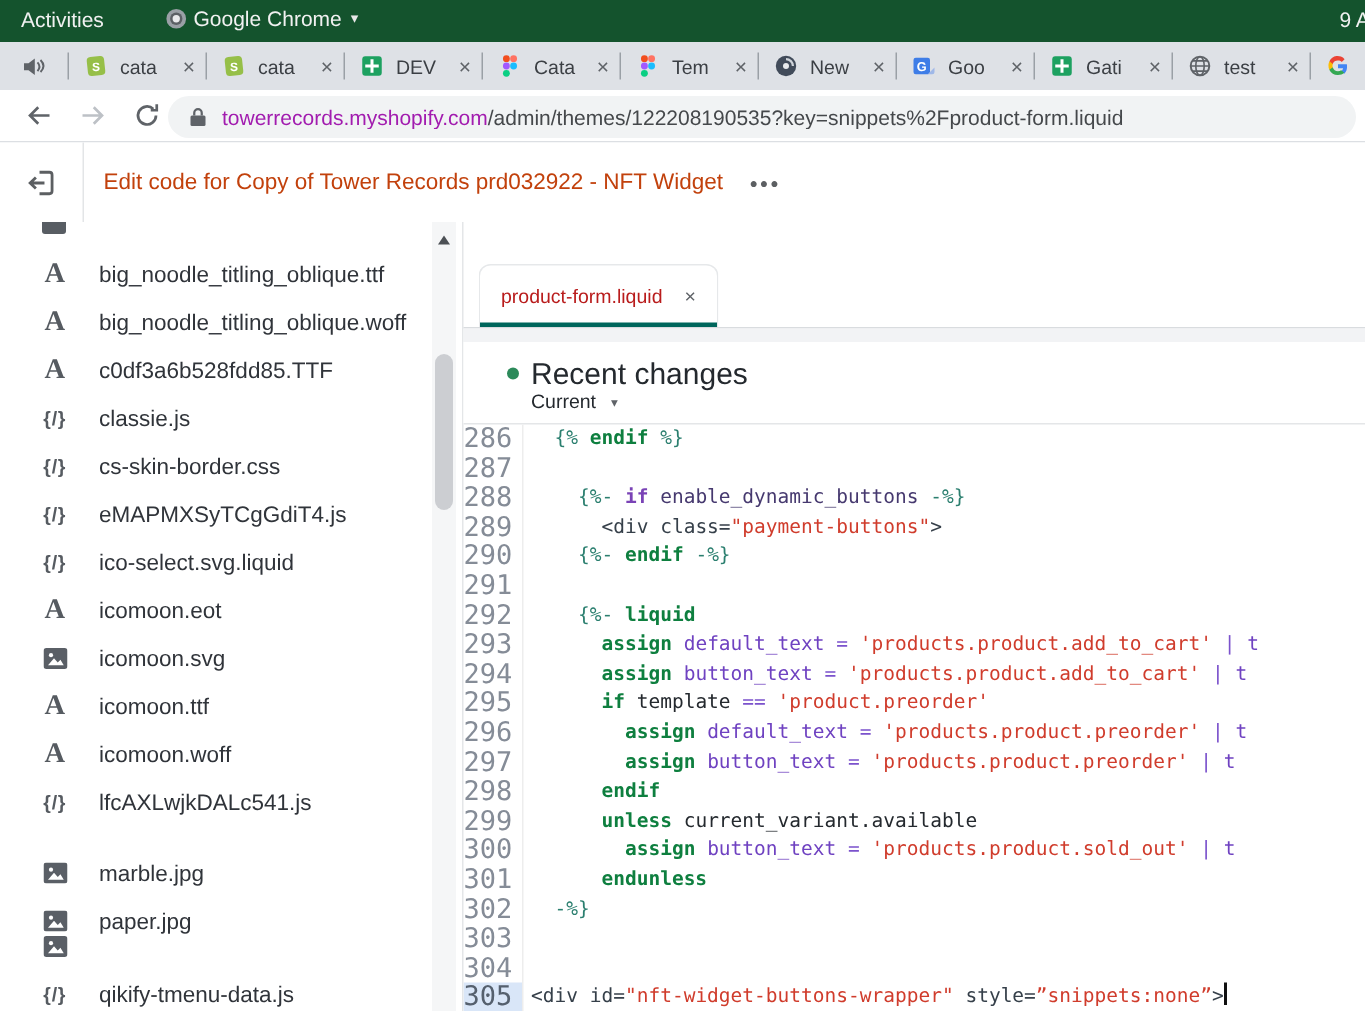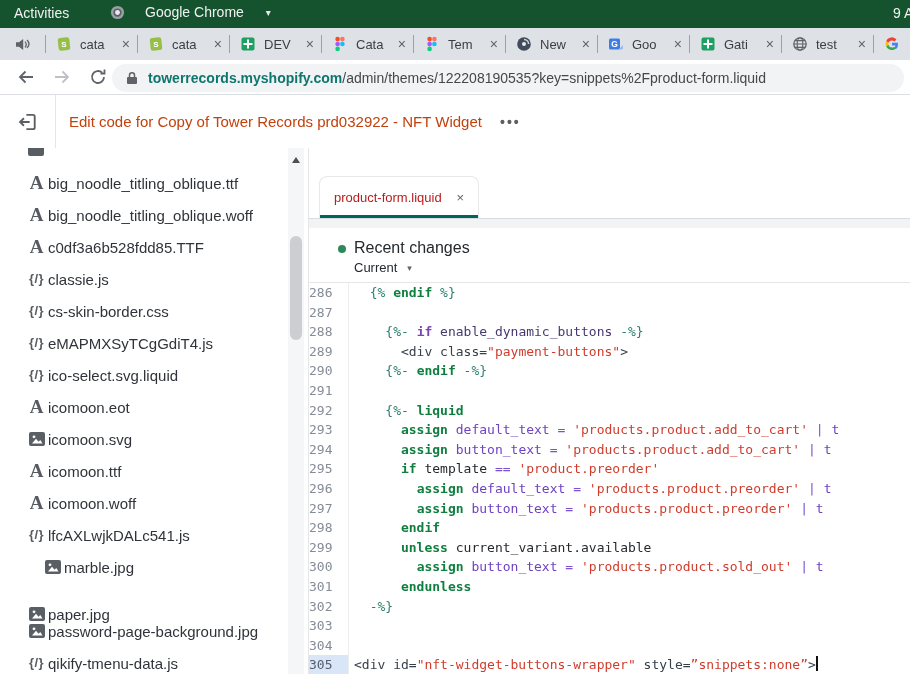--- a/index.html
+++ b/index.html
@@ -3,21 +3,21 @@
 <meta charset="utf-8">
 <style>
   html,body{margin:0;padding:0}
   body{width:910px;height:674px;overflow:hidden;position:relative;background:#fff;
        font-family:"Liberation Sans",sans-serif;-webkit-font-smoothing:antialiased}
 
   
   .topbar{position:absolute;left:0;top:0;width:910px;height:28px;background:#14532d;
           color:#f1f1f1;font-size:14px}
   .tb-activities{position:absolute;left:14px;top:5px}
-  .tb-appmenu{position:absolute;left:110px;top:4px;display:flex;align-items:center;gap:20px}
+  .tb-appmenu{position:absolute;left:110px;top:4px;display:flex;align-items:center;gap:4px}
   .tb-caret{font-size:10px;margin-left:2px;color:#e8e8e8}
   .tb-clock{position:absolute;left:893px;top:5px;white-space:nowrap}
 
   
   .tabstrip{position:absolute;left:0;top:28px;width:910px;height:32px;background:#dee1e6;
             display:flex;align-items:stretch}
   .speaker-slot{width:45px;flex:none;display:flex;align-items:center;justify-content:center}
   .btab{width:92px;flex:none;box-sizing:border-box;display:flex;align-items:center;
         padding:0 7px 0 10px;border-left:1px solid #9aa0a6;height:18px;align-self:center}
   .btab.partial{width:37px;overflow:hidden}
@@ -44,50 +44,50 @@
 
   
   .sidebar{position:absolute;left:0;top:148px;width:308px;bottom:0;background:#fff}
   .partial-ic{position:absolute;left:28px;top:0;width:16px;height:8px;background:#585d63;
               border-radius:0 0 2px 2px}
   .fitem{position:absolute;left:0;height:32px;width:286px;display:flex;align-items:center}
   .fl-icon{width:17px;margin-left:28px;flex:none;text-align:center;display:inline-flex;
            align-items:center;justify-content:center}
   .fi-font{font-family:"Liberation Serif",serif;font-weight:bold;font-size:19px;color:#565b61;line-height:16px}
   .fi-code{font-size:13px;font-weight:bold;color:#565b61;letter-spacing:0.5px;line-height:16px}
-  .fl-name{font-size:15px;color:#30343a;margin-left:3px;white-space:nowrap}
+  .fl-name{font-size:15px;color:#30343a;margin-left:21px;white-space:nowrap}
   .side-scroll{position:absolute;left:288px;top:0;bottom:0;width:16px;background:#f5f6f7}
   .scroll-up{position:absolute;left:4px;top:9px;width:0;height:0;border-left:4px solid transparent;
              border-right:4px solid transparent;border-bottom:6px solid #4c5055}
   .scroll-thumb{position:absolute;left:2px;top:88px;width:12px;height:104px;background:#ccced2;border-radius:6px}
 
   
   .editor{position:absolute;left:308px;top:148px;right:0;bottom:0;background:#fff;
           border-left:1px solid #e4e6e8;box-sizing:border-box}
   .edittab{position:absolute;left:10px;top:28px;width:160px;height:42px;background:#fff;
            border:1px solid #e6e8ea;border-bottom:none;border-radius:8px 8px 0 0;
            display:flex;align-items:center;padding:0 14px;box-sizing:border-box}
   .edittab::after{content:"";position:absolute;left:0;right:0;bottom:0;height:3px;background:#00665c}
   .edittab .name{font-size:13px;color:#b91c1c;white-space:nowrap}
   .edittab .x{margin-left:auto;color:#5f6368;font-size:13px}
   .tabrow-border{position:absolute;left:0;right:0;top:70px;height:1px;background:#d9dcdf}
   .gapstrip{position:absolute;left:0;right:0;top:71px;height:9px;background:#f2f3f5}
   .rc-panel{position:absolute;left:0;right:0;top:80px;height:55px;background:#fff;
             border-bottom:1px solid #e4e6e8;box-sizing:border-box}
   .rc-dot{position:absolute;left:29px;top:17px;width:8px;height:8px;border-radius:4px;background:#2c8a5a}
-  .rc-label{position:absolute;left:45px;top:11px;font-size:16px;color:#24292e}
+  .rc-label{position:absolute;left:45px;top:11px;font-size:20px;color:#24292e}
   .rc-version{position:absolute;left:45px;top:32px;font-size:13px;color:#24292e;display:flex;align-items:center}
   .rc-caret{margin-left:10px;font-size:9px;color:#5f6368}
 
   
   .codearea{position:absolute;left:0;right:0;top:135px;bottom:0;overflow:hidden;
             font-family:"DejaVu Sans Mono",monospace;font-size:13px}
   .gutter{position:absolute;left:0;top:0;bottom:0;width:40px;border-right:1px solid #ededed;box-sizing:border-box}
-  .gutter .ln{height:19.6px;line-height:19.6px;text-align:left;padding-right:7px;
-              color:#858c97;font-size:13px}
+  .gutter .ln{height:19.6px;line-height:19.6px;text-align:center;padding-right:7px;
+              color:#858c97;font-size:18px}
   .gutter .ln.active{background:#d9e6f8;color:#55606e}
   .codelines{position:absolute;left:45px;top:0;right:0}
   .cl{height:19.6px;line-height:19.6px;white-space:pre}
   .tk-pl{color:#24292e}
   .tk-dl{color:#2b7f6f}
   .tk-kw{color:#0e7f3f;font-weight:bold}
   .tk-kp{color:#7a43b6;font-weight:bold}
   .tk-id{color:#46396f}
   .tk-vr{color:#6f42c1}
   .tk-op{color:#7b52cc}
@@ -249,21 +249,21 @@
   <svg width="20" height="20" viewBox="0 0 20 20">
       <path d="M16 10 a6 6 0 1 1 -1.8 -4.3" stroke="#5f6368" stroke-width="1.8" fill="none"></path>
       <path d="M16.5 2.5 V6.5 H12.5" fill="none" stroke="#5f6368" stroke-width="1.8"></path>
     </svg>
 </span>
 <div class="omnibox">
   <svg width="12" height="14" viewBox="0 0 12 14">
       <rect x="1" y="6" width="10" height="7" rx="1" fill="#5f6368"></rect>
       <path d="M3.5 6 V4.3 a2.5 2.5 0 0 1 5 0 V6" stroke="#5f6368" stroke-width="1.5" fill="none"></path>
     </svg>
-  <span class="url"><b style="font-weight:bold;color:#0f766e">towerrecords.myshopify.com</b><span class="path">/admin/themes/122208190535?key=snippets%2Fproduct-form.liquid</span></span>
+  <span class="url"><b style="font-weight:normal;color:#a21caf">towerrecords.myshopify.com</b><span class="path">/admin/themes/122208190535?key=snippets%2Fproduct-form.liquid</span></span>
 </div>
 
 <div class="pageheader">
   <span class="exitbtn">
     <svg width="22" height="22" viewBox="0 0 20 20">
         <path d="M8.5 3.5 h6 a1.6 1.6 0 0 1 1.6 1.6 v9.8 a1.6 1.6 0 0 1 -1.6 1.6 h-6" stroke="#5c5f62" stroke-width="1.7" fill="none"></path>
         <path d="M11.5 10 H3.2 M6.3 6.6 L2.8 10 L6.3 13.4" stroke="#5c5f62" stroke-width="1.7" fill="none"></path>
       </svg>
   </span>
   <span class="hdr-div"></span>
@@ -343,21 +343,21 @@
           <span class="fi-font">A</span>
         </span>
         <span class="fl-name">icomoon.woff</span>
       </div>
       <div class="fitem" style="top: 371px;">
         <span class="fl-icon">
           <span class="fi-code">{/}</span>
         </span>
         <span class="fl-name">lfcAXLwjkDALc541.js</span>
       </div>
-      <div class="fitem" style="top: 403px; padding-left: 16px;">
+      <div class="fitem" style="top: 418px;">
         <span class="fl-icon">
           <svg width="16" height="14" viewBox="0 0 16 14">
             <rect width="16" height="14" rx="2" fill="#5A5F66"></rect>
             <circle cx="5" cy="4.8" r="1.4" fill="#fff"></circle>
             <path d="M3 11.5 L7 6.8 L9.5 9.7 L11.3 7.9 L13.5 11.5 z" fill="#fff"></path>
           </svg>
         </span>
         <span class="fl-name">marble.jpg</span>
       </div>
       <div class="fitem" style="top: 450px;">
@@ -371,21 +371,20 @@
         <span class="fl-name">paper.jpg</span>
       </div>
       <div class="fitem" style="top: 467px;">
         <span class="fl-icon">
           <svg width="16" height="14" viewBox="0 0 16 14">
             <rect width="16" height="14" rx="2" fill="#5A5F66"></rect>
             <circle cx="5" cy="4.8" r="1.4" fill="#fff"></circle>
             <path d="M3 11.5 L7 6.8 L9.5 9.7 L11.3 7.9 L13.5 11.5 z" fill="#fff"></path>
           </svg>
         </span>
-        <span class="fl-name">password-page-background.jpg</span>
       </div>
       <div class="fitem" style="top: 499px;">
         <span class="fl-icon">
           <span class="fi-code">{/}</span>
         </span>
         <span class="fl-name">qikify-tmenu-data.js</span>
       </div>
     </div>
   <div class="side-scroll">
     <span class="scroll-up"></span>

